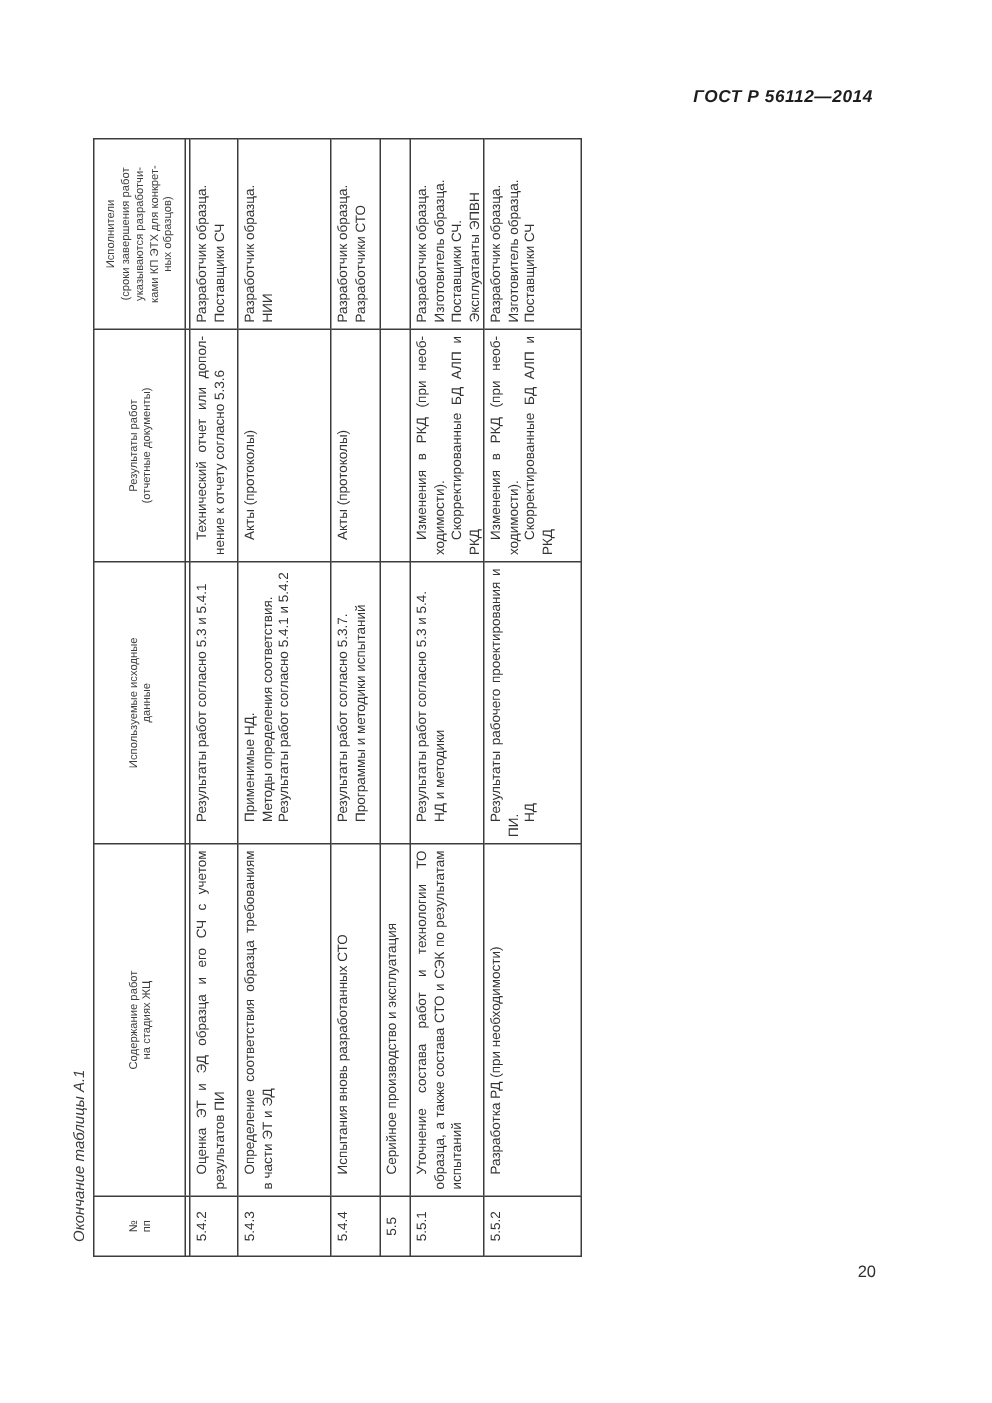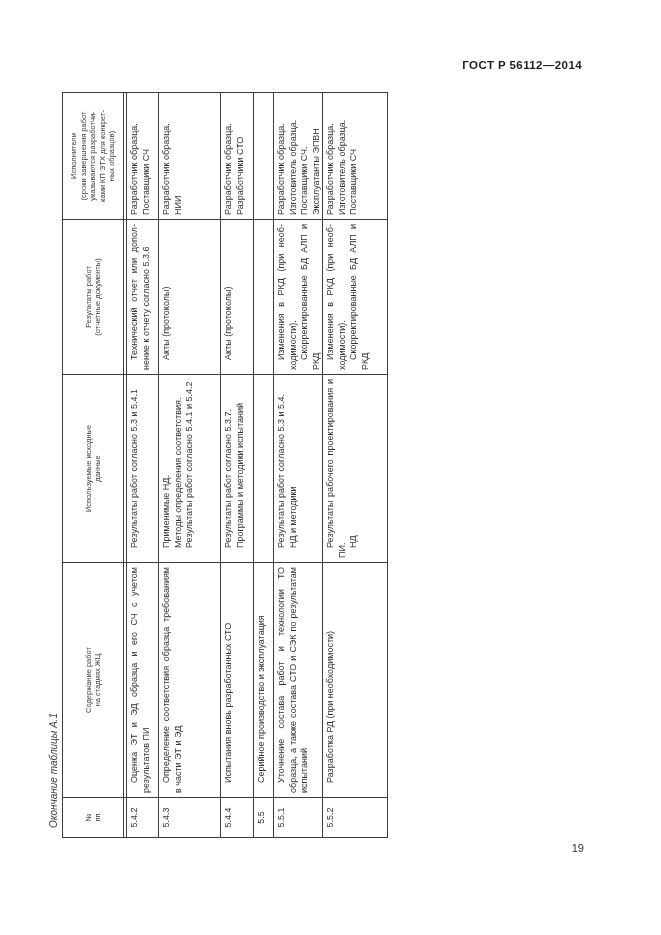--- a/index.html
+++ b/index.html
@@ -2,21 +2,21 @@
 <html><head>
 <meta charset="utf-8">
 <style>
   * { margin:0; padding:0; box-sizing:border-box; }
   html,body { width:661px; height:935px; }
   body { background:#ffffff; font-family:"Liberation Sans", sans-serif; }
   .sheet { position:relative; width:661px; height:935px; background:#fff; overflow:hidden; color:#2e2e2e; }
 
   .doc-header {
     position:absolute; top:59px; right:79px;
-    font-size:11.5px; font-weight:bold; letter-spacing:0.4px; color:#1d1d1d;
+    font-size:11.5px; font-weight:bold; letter-spacing:0.4px; color:#1d1d1d;font-style:italic;
   }
   .page-num {
     position:absolute; top:842px; right:77px;
     font-size:11px; color:#2f2f2f;
   }
 
   
   .table-wrap { position:absolute; left:40px; top:93px; width:345px; height:745px; }
   .landscape {
     position:absolute; left:0; top:0; width:745px; height:345px;
@@ -181,14 +181,14 @@
                 <div>Разработчик образца.</div>
                 <div>Изготовитель образца.</div>
                 <div>Поставщики СЧ</div>
               </td>
             </tr>
           </tbody>
       </table>
     </div>
   </div>
 
-  <div class="page-num">19</div>
+  <div class="page-num">20</div>
 </div>
 
 </body></html>

